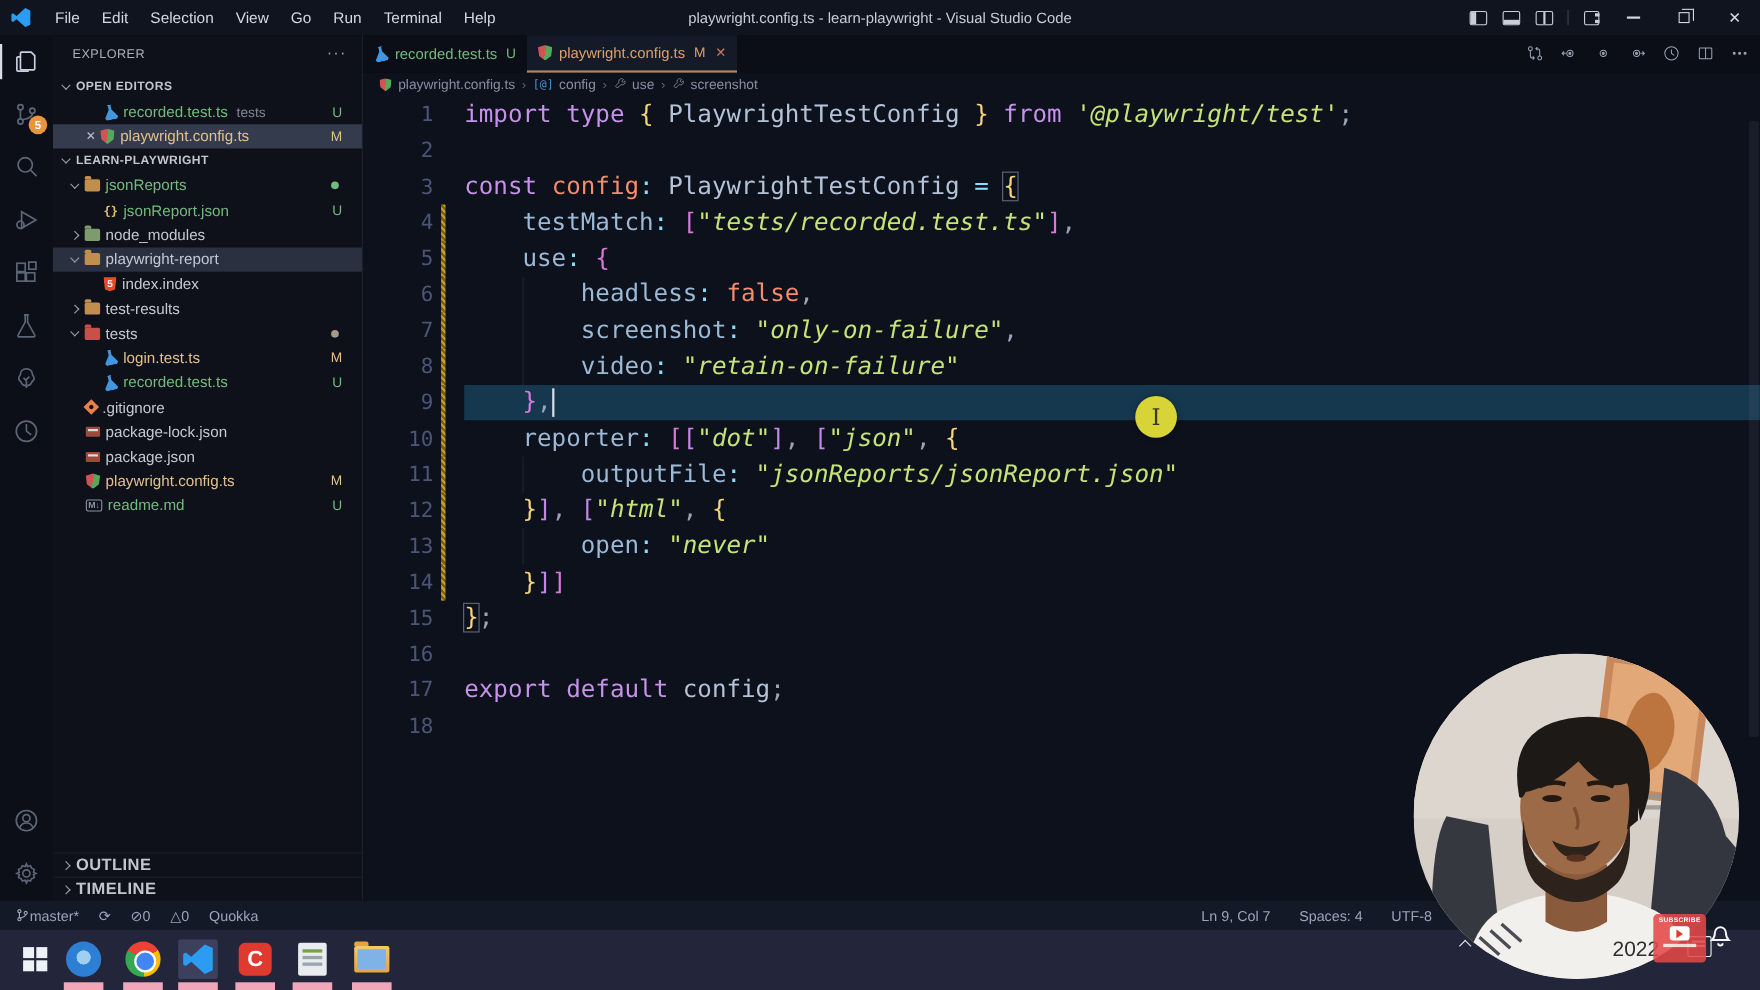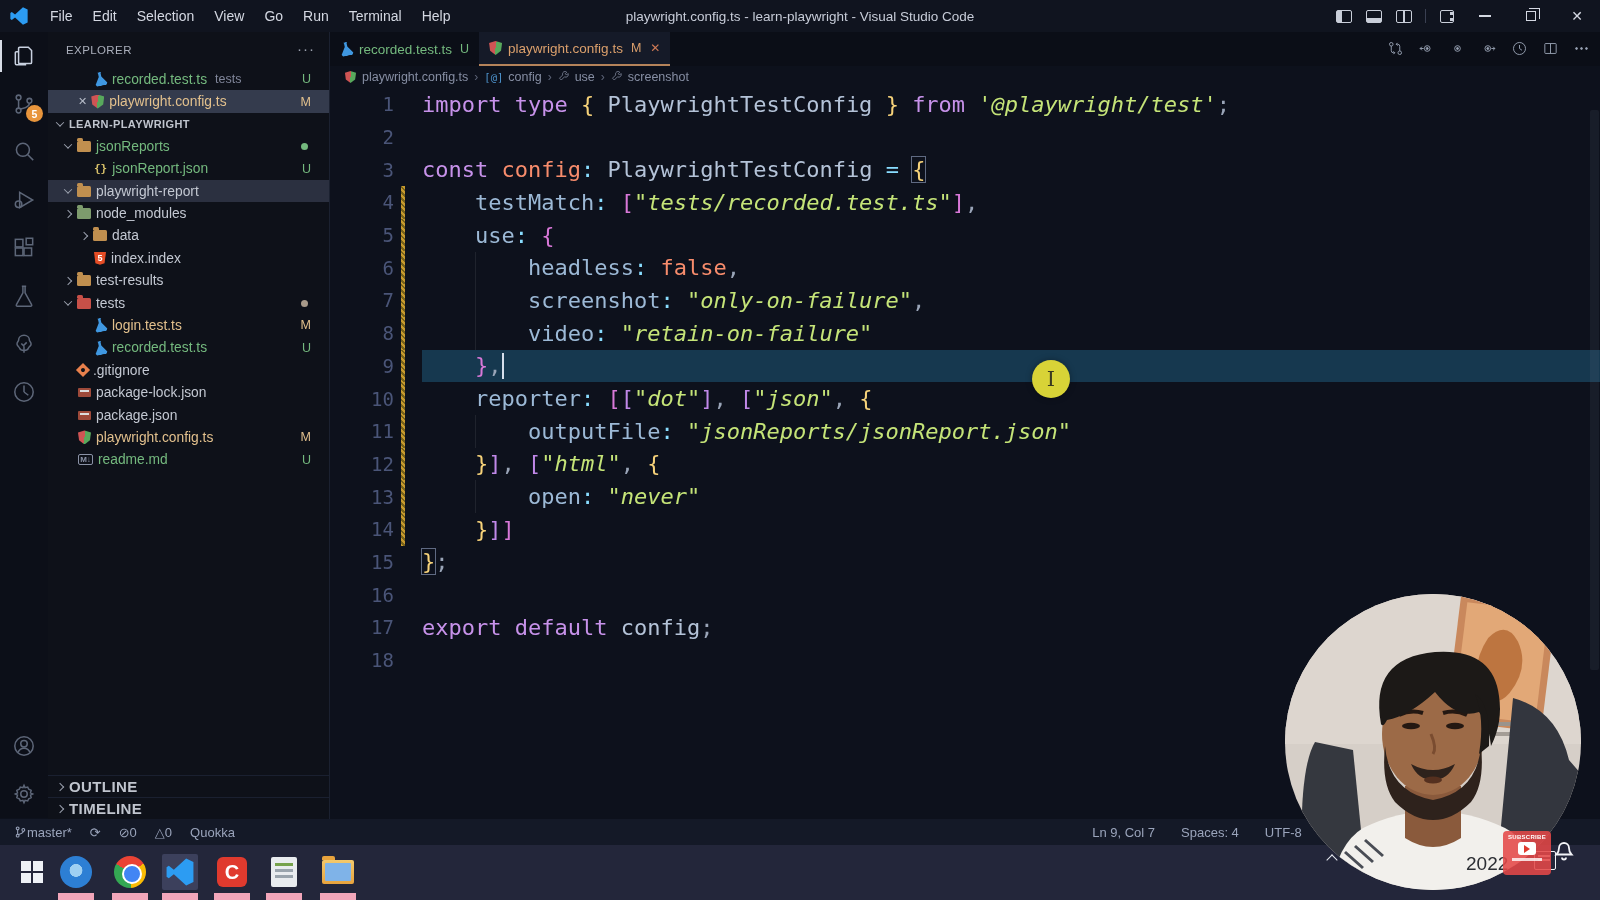--- a/index.html
+++ b/index.html
@@ -262,20 +262,24 @@
           <path d="M12 4l1 2.2 2.4-.6 1 2 2.2 1-.6 2.4L20 12l-2 1 .6 2.4-2.2 1-1 2-2.4-.6L12 20l-1-2.2-2.4.6-1-2-2.2-1 .6-2.4L4 12l2-1-.6-2.4 2.2-1 1-2 2.4.6z"></path>
         </svg>
       </div>
   </div>
 </div>
 
 <div id="sidebar">
   <div id="sb-title">EXPLORER</div>
   <div id="sb-more">···</div>
   <div id="sb-rows">
+      <div class="sb-row sb-header">
+        <span class="chev down"></span>
+        <span>OPEN EDITORS</span>
+      </div>
       <div class="sb-row" style="padding-left: 46px;">
         <span class="fi fi-flask"></span>
         <span class="sb-label green">recorded.test.ts</span>
         <span class="sb-suffix">tests</span>
         <span class="sb-badge green">U</span>
       </div>
       <div class="sb-row sel" style="padding-left: 30px;">
         <span class="sb-x">✕</span>
         <span class="fi fi-shield"></span>
         <span class="sb-label orange">playwright.config.ts</span>
@@ -289,34 +293,29 @@
         <span class="chev down"></span>
         <span class="fi fi-folder"></span>
         <span class="sb-label green">jsonReports</span>
         <span class="sb-dot green"></span>
       </div>
       <div class="sb-row" style="padding-left: 46px;">
         <span class="fi fi-json">{}</span>
         <span class="sb-label green">jsonReport.json</span>
         <span class="sb-badge green">U</span>
       </div>
+      <div class="sb-row" style="padding-left: 14px;">
+        <span class="chev right"></span>
+        <span class="fi fi-folder node"></span>
+        <span class="sb-label ">node_modules</span>
+      </div>
       <div class="sb-row sel2" style="padding-left: 14px;">
         <span class="chev down"></span>
         <span class="fi fi-folder"></span>
         <span class="sb-label ">playwright-report</span>
-      </div>
-      <div class="sb-row" style="padding-left: 14px;">
-        <span class="chev right"></span>
-        <span class="fi fi-folder node"></span>
-        <span class="sb-label ">node_modules</span>
-      </div>
-      <div class="sb-row" style="padding-left: 30px;">
-        <span class="chev right"></span>
-        <span class="fi fi-folder"></span>
-        <span class="sb-label ">data</span>
       </div>
       <div class="sb-row" style="padding-left: 46px;">
         <span class="fi fi-html">5</span>
         <span class="sb-label ">index.index</span>
       </div>
       <div class="sb-row" style="padding-left: 14px;">
         <span class="chev right"></span>
         <span class="fi fi-folder"></span>
         <span class="sb-label ">test-results</span>
       </div>

